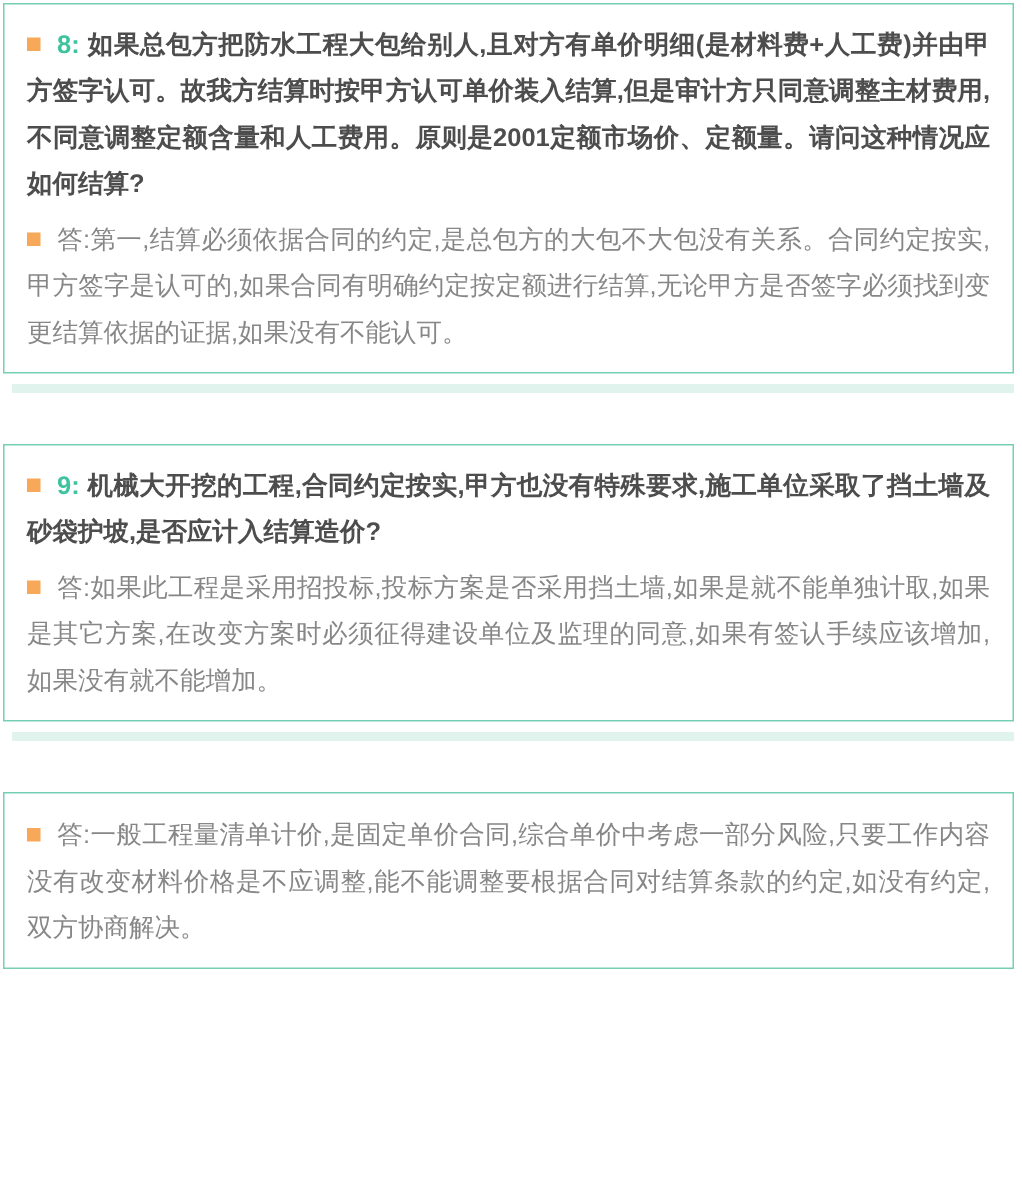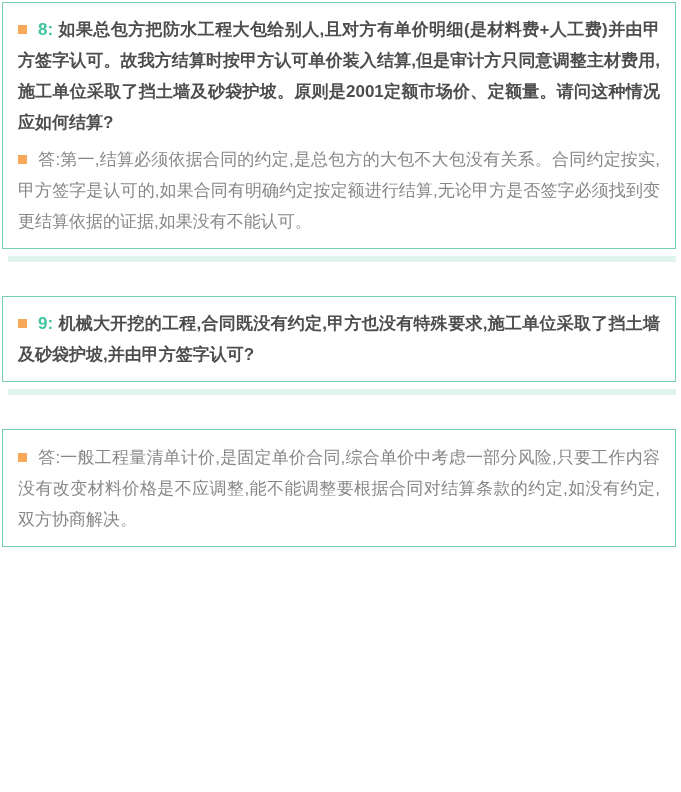--- a/index.html
+++ b/index.html
@@ -58,29 +58,30 @@
     color:var(--num);
     font-weight:bold;
     margin-right:5px;
   }
 </style>
 </head>
 <body>
 
 <div class="section">
   <div class="card">
-    <p class="question"><span class="bullet"></span><span class="num">8:</span><span>如果总包方把防水工程大包给别人,且对方有单价明细(是材料费+人工费)并由甲方签字认可。故我方结算时按甲方认可单价装入结算,但是审计方只同意调整主材费用,施工单位采取了挡土墙及砂袋护坡。原则是2001定额市场价、定额量。请问这种情况应如何结算?</span></p>
+    <p class="question"><span class="bullet"></span><span class="num">8:</span><span>如果总包方把防水工程大包给别人,且对方有单价明细(是材料费+人工费)并由甲方签字认可。故我方结算时按甲方认可单价装入结算,但是审计方只同意调整主材费用,不同意调整定额含量和人工费用。原则是2001定额市场价、定额量。请问这种情况应如何结算?</span></p>
     <p class="answer"><span class="bullet"></span><span>答:</span><span>第一,结算必须依据合同的约定,是总包方的大包不大包没有关系。合同约定按实,甲方签字是认可的,如果合同有明确约定按定额进行结算,无论甲方是否签字必须找到变更结算依据的证据,如果没有不能认可。</span></p>
   </div>
   <div class="card-shadow"></div>
 </div>
 
 <div class="section">
   <div class="card">
-    <p class="question"><span class="bullet"></span><span class="num">9:</span><span>机械大开挖的工程,合同既没有约定,甲方也没有特殊要求,施工单位采取了挡土墙及砂袋护坡,并由甲方签字认可?</span></p>
+    <p class="question"><span class="bullet"></span><span class="num">9:</span><span>机械大开挖的工程,合同约定按实,甲方也没有特殊要求,施工单位采取了挡土墙及砂袋护坡,是否应计入结算造价?</span></p>
+    <p class="answer"><span class="bullet"></span><span>答:</span><span>如果此工程是采用招投标,投标方案是否采用挡土墙,如果是就不能单独计取,如果是其它方案,在改变方案时必须征得建设单位及监理的同意,如果有签认手续应该增加,如果没有就不能增加。</span></p>
   </div>
   <div class="card-shadow"></div>
 </div>
 
 <div class="section">
   <div class="card">
     <p class="answer"><span class="bullet"></span><span>答:</span><span>一般工程量清单计价,是固定单价合同,综合单价中考虑一部分风险,只要工作内容没有改变材料价格是不应调整,能不能调整要根据合同对结算条款的约定,如没有约定,双方协商解决。</span></p>
   </div>
 
 </div>

